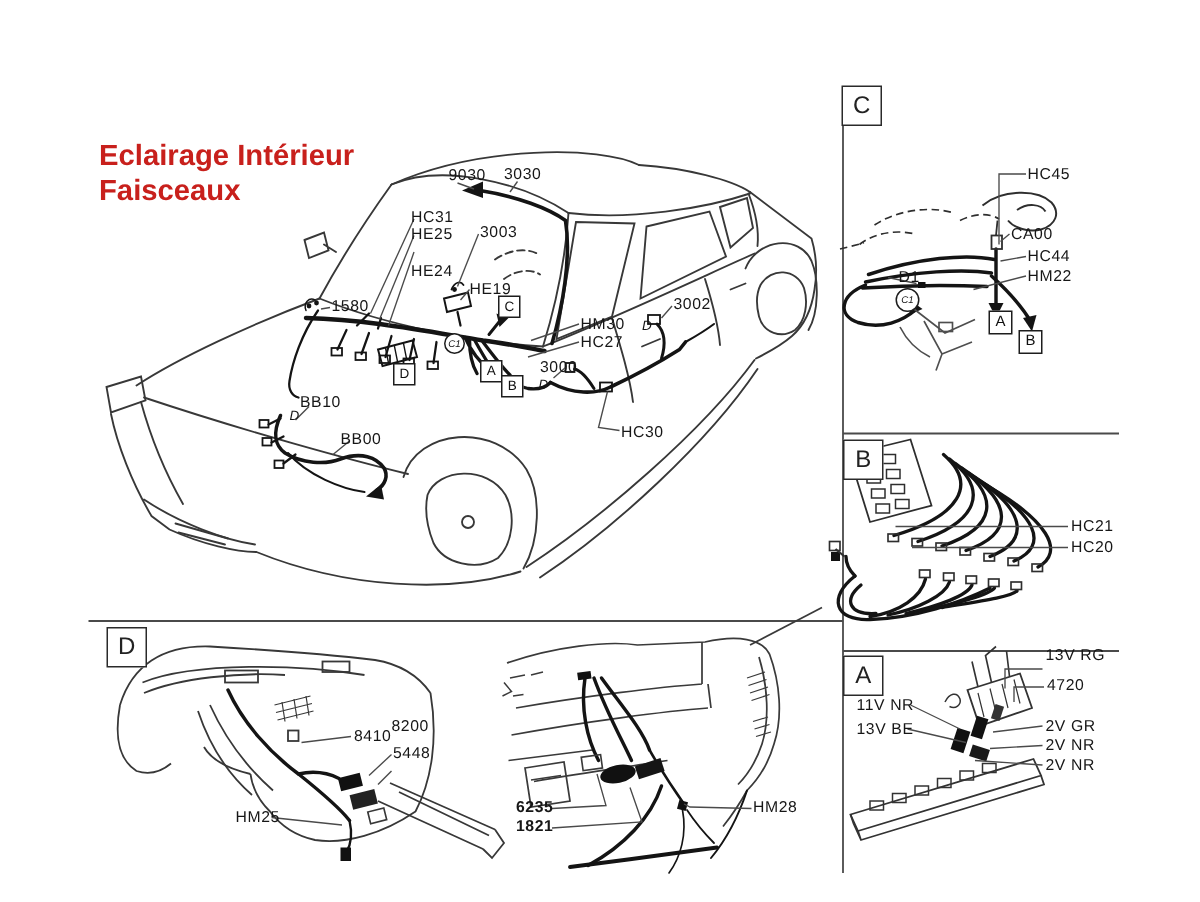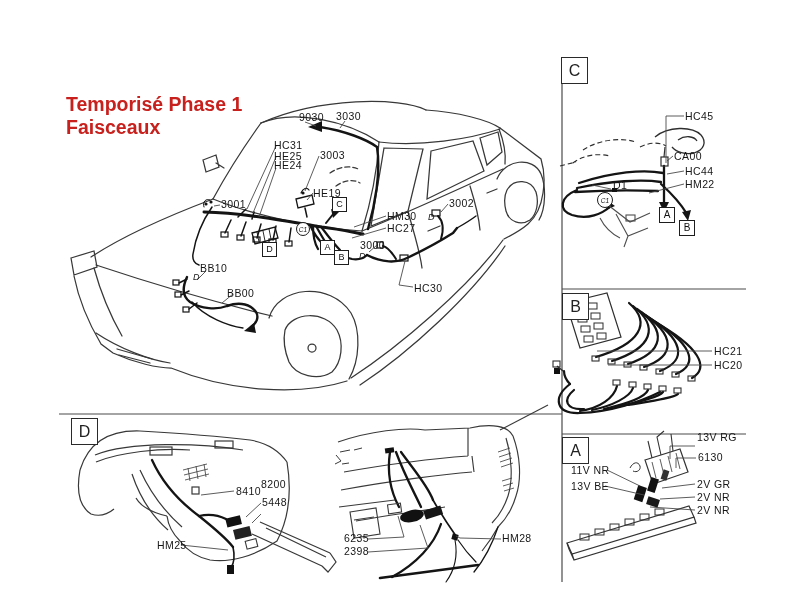--- a/index.html
+++ b/index.html
@@ -1,20 +1,20 @@
 <!DOCTYPE html>
 <html><head>
 <meta charset="utf-8">
 <style>
   html,body{margin:0;padding:0;background:#fff;}
   #stage{position:relative;width:800px;height:601px;background:#ffffff;overflow:hidden;
          font-family:"Liberation Sans",sans-serif;}
   #art{position:absolute;left:0;top:0;}
   .lbl{position:absolute;font-size:10.5px;letter-spacing:.4px;color:#161616;white-space:nowrap;line-height:1;}
-  .lbl.b{font-weight:normal;}
+  .lbl.b{font-weight:bold;}
   .sq{position:absolute;width:13px;height:13px;border:1.3px solid #1d1d1d;background:#fff;
       display:flex;align-items:center;justify-content:center;font-size:9px;color:#111;line-height:1;}
   .sq.big{width:14px;height:14px;font-size:10px;}
   .circ{position:absolute;border:1.2px solid #1d1d1d;border-radius:50%;background:#fff;
         display:flex;align-items:center;justify-content:center;font-size:6.5px;font-style:italic;color:#111;}
   .panelLetter{position:absolute;width:25px;height:25px;border:1.5px solid #2a2a2a;background:#fff;
         display:flex;align-items:center;justify-content:center;font-size:16px;color:#222;}
   .gmark{position:absolute;font-size:9px;font-style:italic;color:#161616;line-height:1;}
   #title{position:absolute;left:66px;top:93px;color:#c8201c;font-weight:bold;font-size:19.5px;line-height:1.16;}
   #title div{white-space:nowrap;}
@@ -305,32 +305,32 @@
     <rect x="452" y="534" width="6" height="6" fill="#111" stroke="none" transform="rotate(15 455 537)"></rect>
     <g stroke="#4a4a4a" stroke-width="0.9">
       <path d="M368,539 L404,537 L398,516"></path>
       <path d="M368,552 L428,548 L420,525"></path>
       <path d="M501,539 L460,538 L456,536"></path>
     </g>
   </g>
 </svg>
 
 <div id="title">
-  <div>Temporisé Phase 1</div>
+  <div>Eclairage Intérieur</div>
   <div>Faisceaux</div>
 </div>
 
 <div class="lbl" style="left:299px;top:112px">9030</div>
 <div class="lbl" style="left:336px;top:111px">3030</div>
 <div class="lbl" style="left:274px;top:140px">HC31</div>
 <div class="lbl" style="left:274px;top:151px">HE25</div>
-<div class="lbl" style="left:274px;top:160px">HE24</div>
+<div class="lbl" style="left:274px;top:176px">HE24</div>
 <div class="lbl" style="left:320px;top:150px">3003</div>
 <div class="lbl" style="left:313px;top:188px">HE19</div>
-<div class="lbl" style="left:221px;top:199px">3001</div>
+<div class="lbl" style="left:221px;top:199px">1580</div>
 <div class="lbl" style="left:387px;top:211px">HM30</div>
 <div class="lbl" style="left:387px;top:223px">HC27</div>
 <div class="lbl" style="left:449px;top:198px">3002</div>
 <div class="lbl" style="left:360px;top:240px">3000</div>
 <div class="lbl" style="left:414px;top:283px">HC30</div>
 <div class="lbl" style="left:200px;top:263px">BB10</div>
 <div class="lbl" style="left:227px;top:288px">BB00</div>
 
 <div class="sq" style="left:332px;top:197px">C</div>
 <div class="sq" style="left:320px;top:240px">A</div>
@@ -343,38 +343,38 @@
 
 <div class="panelLetter" style="left:561px;top:57px">C</div>
 <div class="panelLetter" style="left:562px;top:293px">B</div>
 <div class="panelLetter" style="left:562px;top:437px">A</div>
 <div class="panelLetter" style="left:71px;top:418px">D</div>
 
 <div class="lbl" style="left:685px;top:111px">HC45</div>
 <div class="lbl" style="left:674px;top:151px">CA00</div>
 <div class="lbl" style="left:685px;top:166px">HC44</div>
 <div class="lbl" style="left:685px;top:179px">HM22</div>
-<div class="lbl" style="left:613px;top:180px">D1</div>
+<div class="lbl" style="left:599px;top:180px">D1</div>
 <div class="sq big" style="left:659px;top:207px">A</div>
 <div class="sq big" style="left:679px;top:220px">B</div>
 <div class="circ" style="left:597px;top:192px;width:14px;height:14px">C1</div>
 
 <div class="lbl" style="left:714px;top:346px">HC21</div>
 <div class="lbl" style="left:714px;top:360px">HC20</div>
 
 <div class="lbl" style="left:697px;top:432px">13V RG</div>
-<div class="lbl" style="left:698px;top:452px">6130</div>
+<div class="lbl" style="left:698px;top:452px">4720</div>
 <div class="lbl" style="left:571px;top:465px">11V NR</div>
 <div class="lbl" style="left:571px;top:481px">13V BE</div>
 <div class="lbl" style="left:697px;top:479px">2V GR</div>
 <div class="lbl" style="left:697px;top:492px">2V NR</div>
 <div class="lbl" style="left:697px;top:505px">2V NR</div>
 
 <div class="lbl" style="left:236px;top:486px">8410</div>
 <div class="lbl" style="left:262px;top:497px">5448</div>
 <div class="lbl" style="left:261px;top:479px">8200</div>
 <div class="lbl" style="left:157px;top:540px">HM25</div>
 
 <div class="lbl b" style="left:344px;top:533px">6235</div>
-<div class="lbl b" style="left:344px;top:546px">2398</div>
+<div class="lbl b" style="left:344px;top:546px">1821</div>
 <div class="lbl" style="left:502px;top:533px">HM28</div>
 
 </div>
 
 </body></html>

